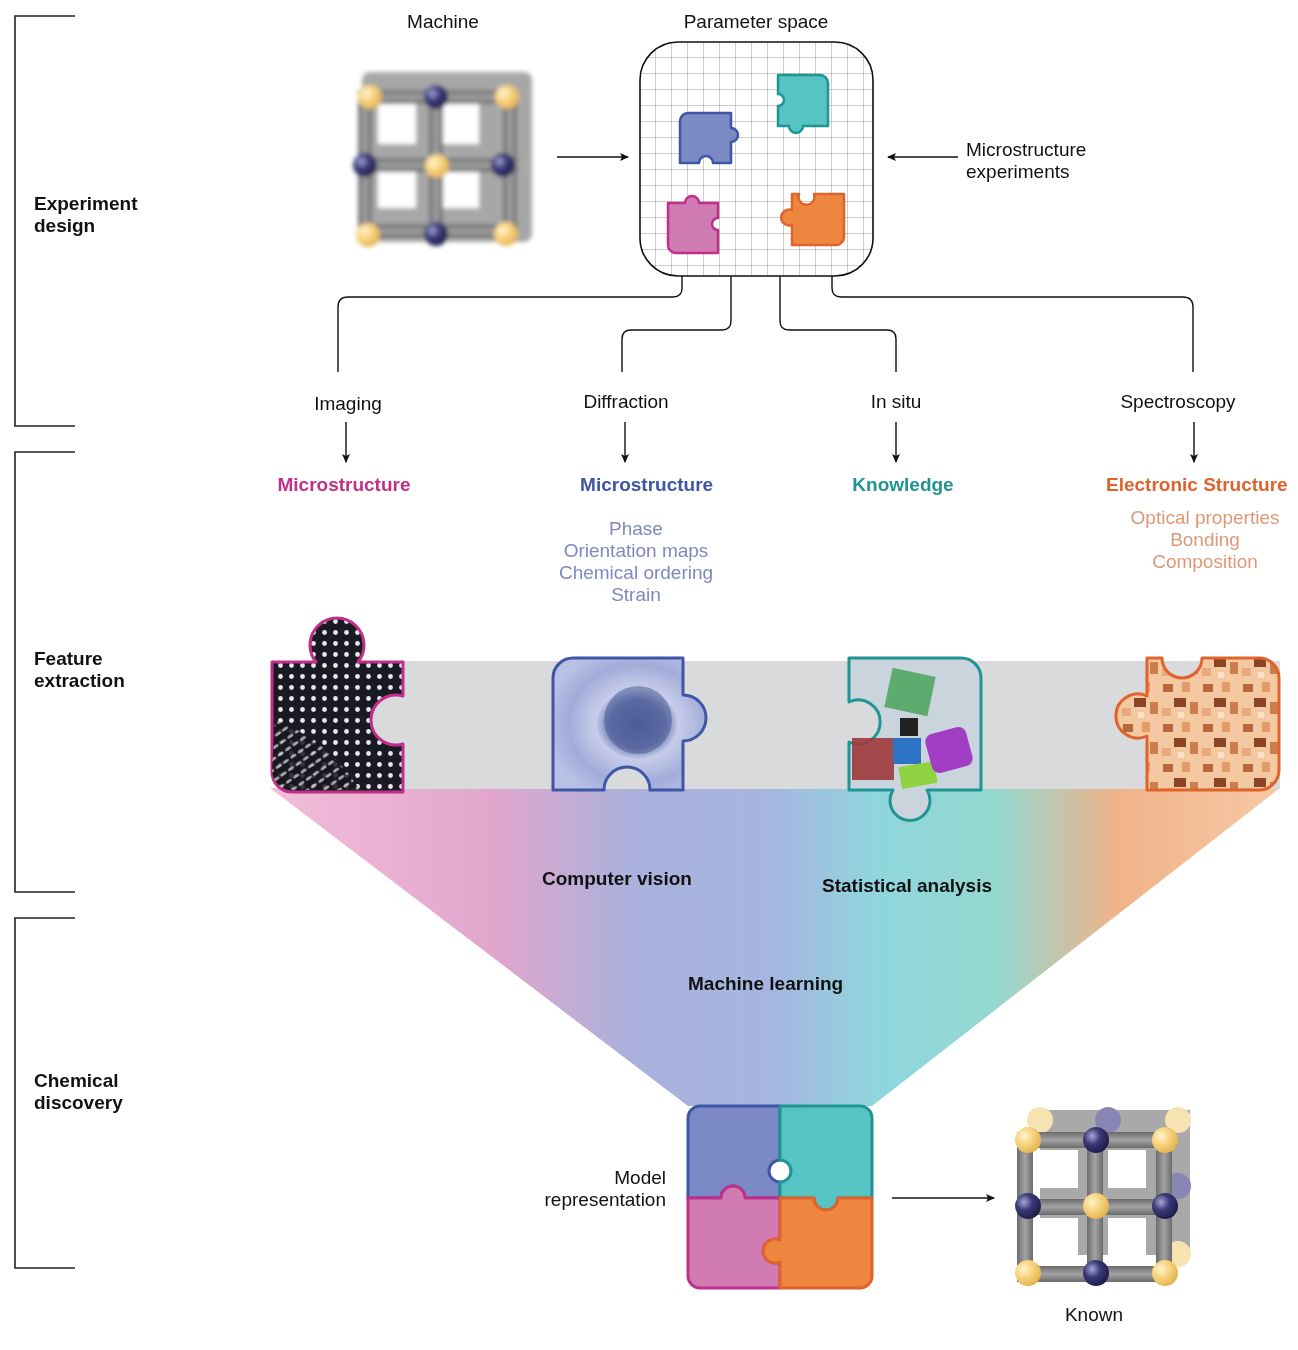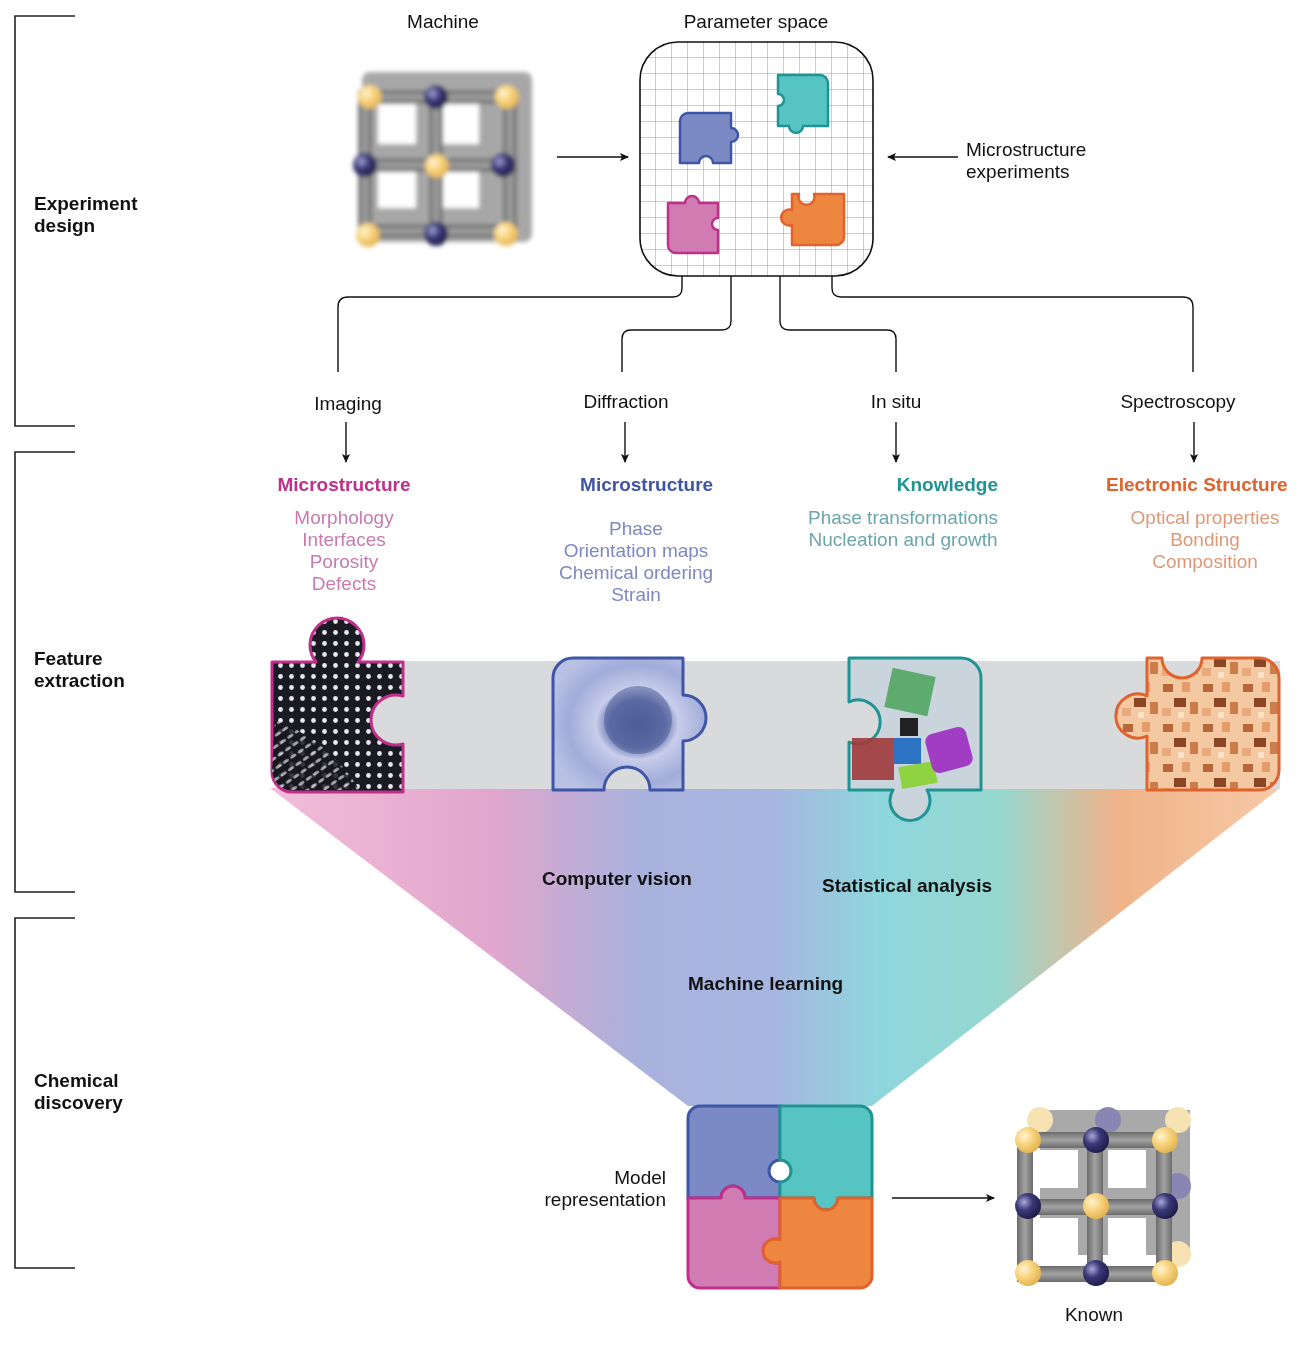--- a/index.html
+++ b/index.html
@@ -241,42 +241,32 @@
   <div>experiments</div>
 </div>
 
 <div class="abs label center" style="left:348px; top:393px;">Imaging</div>
 <div class="abs label center" style="left:626px; top:391px;text-align:center;">Diffraction</div>
 <div class="abs label center" style="left:896px; top:391px;">In situ</div>
 <div class="abs label center" style="left:1178px; top:391px;">Spectroscopy</div>
 
 <div class="abs center" style="left:344px; top:474px;">
   <div class="cat-title" style="color:#c0308a;">Microstructure</div>
-  <div class="cat-items" style="color:#c77bb0; margin-top:11px;">
-    <div>Morphology</div>
-    <div>Interfaces</div>
-    <div>Porosity</div>
-    <div>Defects</div>
-  </div>
 </div>
 <div class="abs center" style="left:636px; top:474px;">
   <div class="cat-title" style="color:#3f55a6;">Microstructure</div>
   <div class="cat-items" style="color:#7f88c2; margin-top:22px;">
     <div>Phase</div>
     <div>Orientation maps</div>
     <div>Chemical ordering</div>
     <div>Strain</div>
   </div>
 </div>
 <div class="abs center" style="left:903px; top:474px;">
   <div class="cat-title" style="color:#1f9493;">Knowledge</div>
-  <div class="cat-items" style="color:#6aa6ab; margin-top:11px;">
-    <div>Phase transformations</div>
-    <div>Nucleation and growth</div>
-  </div>
 </div>
 <div class="abs" style="left:1106px; top:474px; width:240px;">
   <div class="cat-title" style="color:#e0622d; text-align:left;">Electronic Structure</div>
   <div class="cat-items" style="color:#dd9877; margin-top:11px; width:198px;">
     <div>Optical properties</div>
     <div>Bonding</div>
     <div>Composition</div>
   </div>
 </div>
 

